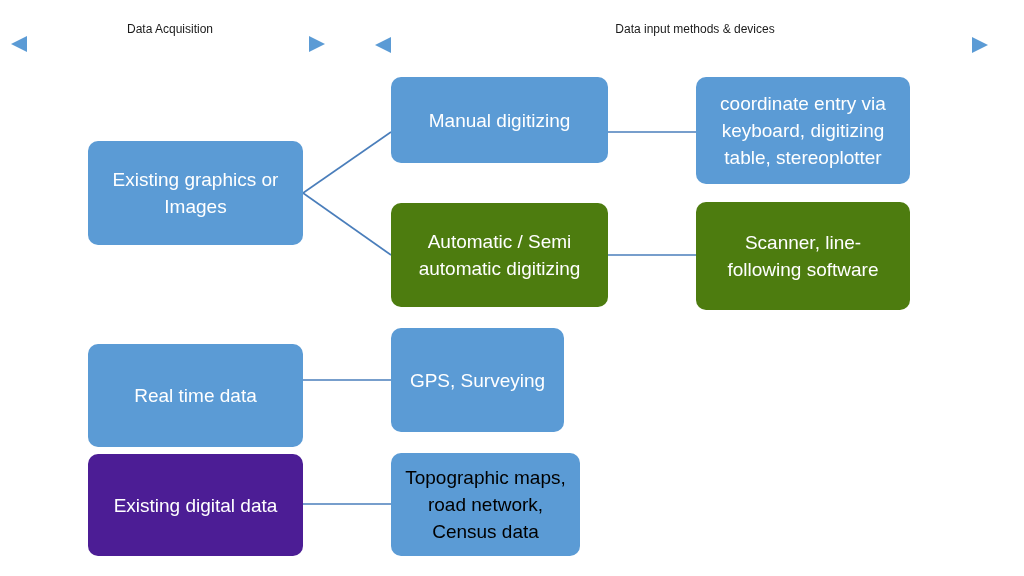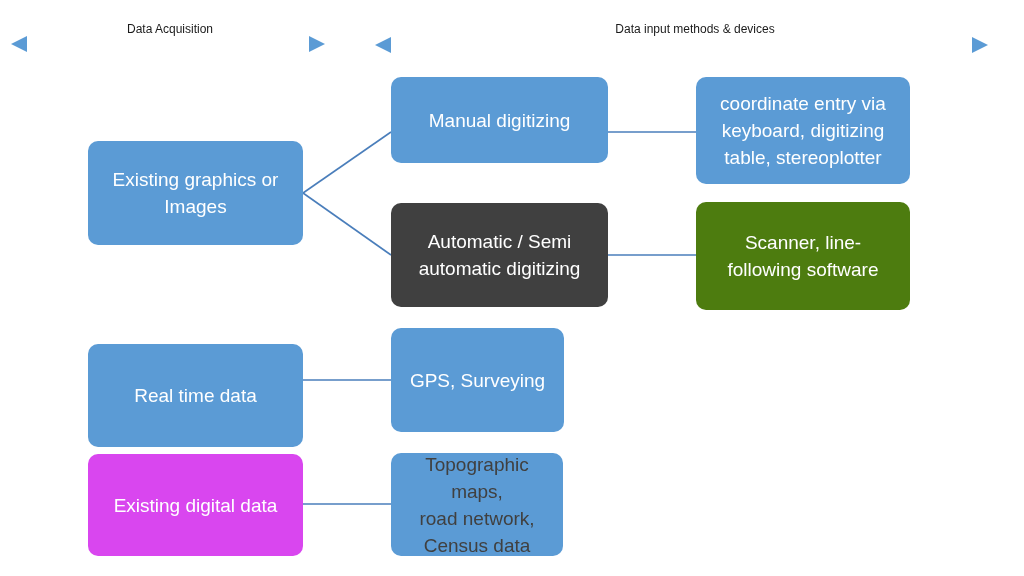--- a/index.html
+++ b/index.html
@@ -95,37 +95,37 @@
 Images</span>
       </div>
       <div class="node" style="left: 391px; top: 77px; width: 217px; height: 86px; background: rgb(91, 155, 213); color: rgb(255, 255, 255);">
         <span class="node-text">Manual digitizing</span>
       </div>
       <div class="node" style="left: 696px; top: 77px; width: 214px; height: 107px; background: rgb(91, 155, 213); color: rgb(255, 255, 255);">
         <span class="node-text">coordinate entry via
 keyboard, digitizing
 table, stereoplotter</span>
       </div>
-      <div class="node" style="left: 391px; top: 203px; width: 217px; height: 104px; background: #404040; color: rgb(255, 255, 255);">
+      <div class="node" style="left: 391px; top: 203px; width: 217px; height: 104px; background: #4d7c0f; color: rgb(255, 255, 255);">
         <span class="node-text">Automatic / Semi
 automatic digitizing</span>
       </div>
       <div class="node" style="left: 696px; top: 202px; width: 214px; height: 108px; background: #4d7c0f; color: rgb(255, 255, 255);">
         <span class="node-text">Scanner,  line-
 following software</span>
       </div>
       <div class="node" style="left: 88px; top: 344px; width: 215px; height: 103px; background: rgb(91, 155, 213); color: rgb(255, 255, 255);">
         <span class="node-text">Real time data</span>
       </div>
       <div class="node" style="left: 391px; top: 328px; width: 173px; height: 104px; background: rgb(91, 155, 213); color: rgb(255, 255, 255);">
         <span class="node-text">GPS, Surveying</span>
       </div>
-      <div class="node" style="left: 88px; top: 454px; width: 215px; height: 102px; background: #d946ef; color: rgb(255, 255, 255);">
+      <div class="node" style="left: 88px; top: 454px; width: 215px; height: 102px; background: #4c1d95; color: rgb(255, 255, 255);">
         <span class="node-text">Existing digital data</span>
       </div>
-      <div class="node" style="left: 391px; top: 453px; width: 172px; height: 103px; background: rgb(91, 155, 213); color: #404040;">
+      <div class="node" style="left: 391px; top: 453px; width: 189px; height: 103px; background: rgb(91, 155, 213); color: #000000;">
         <span class="node-text">Topographic maps,
 road network,
 Census data</span>
       </div>
     </div>
 
 </div>
 
 </body></html>

